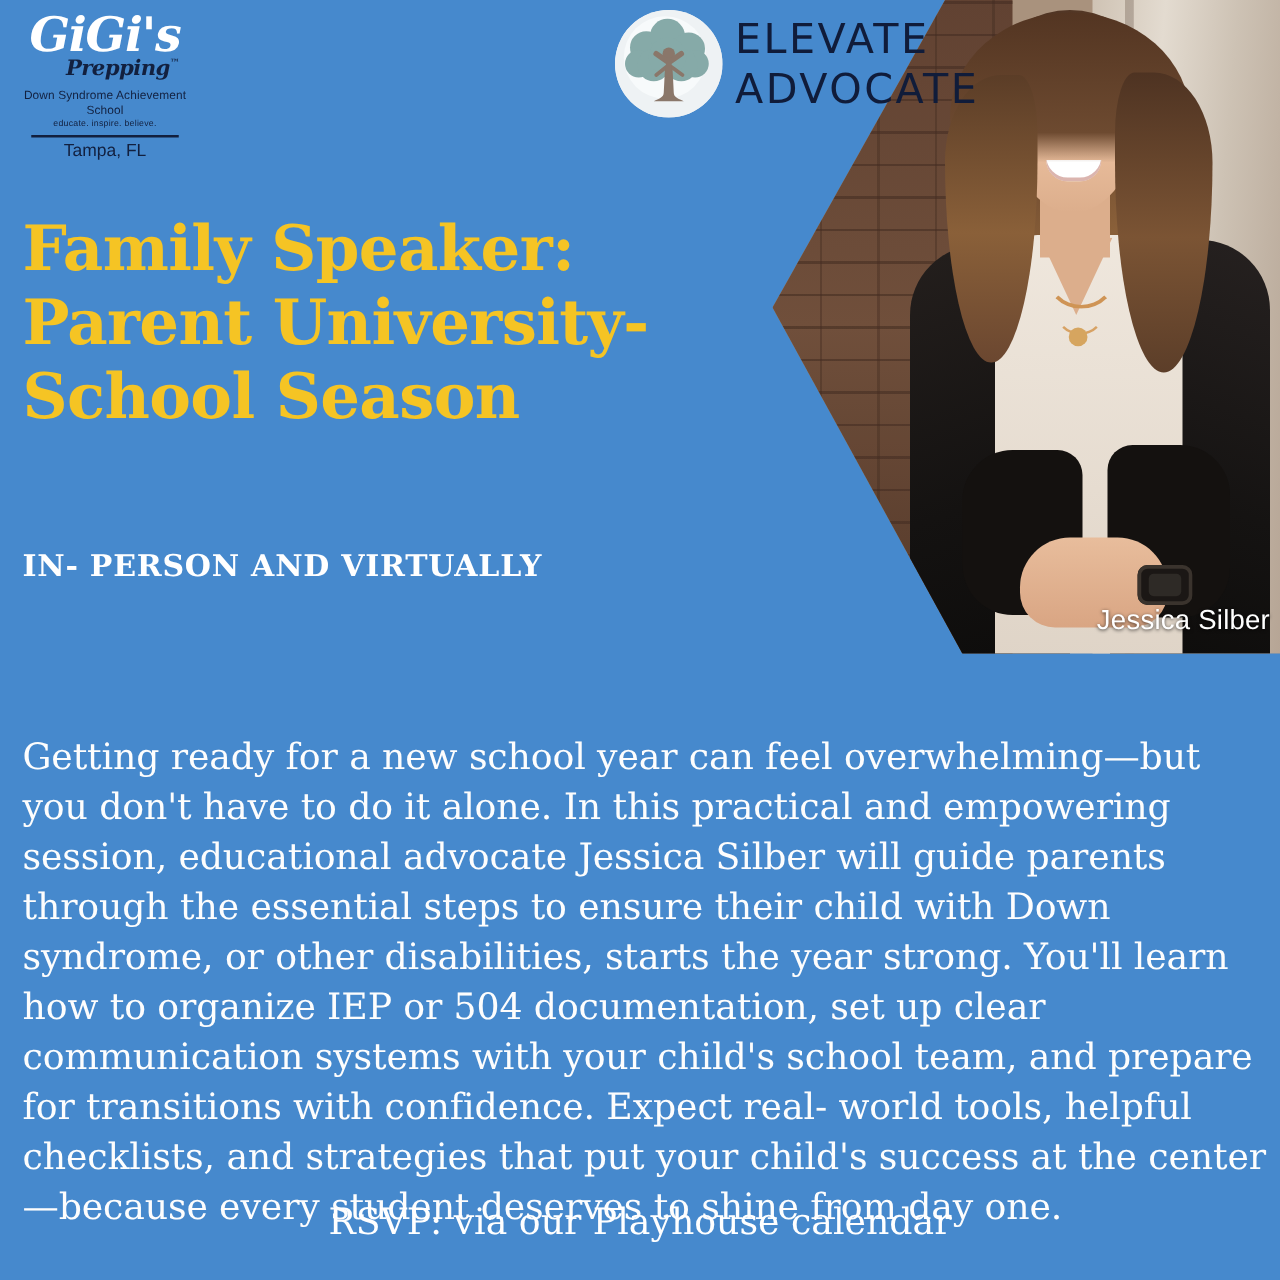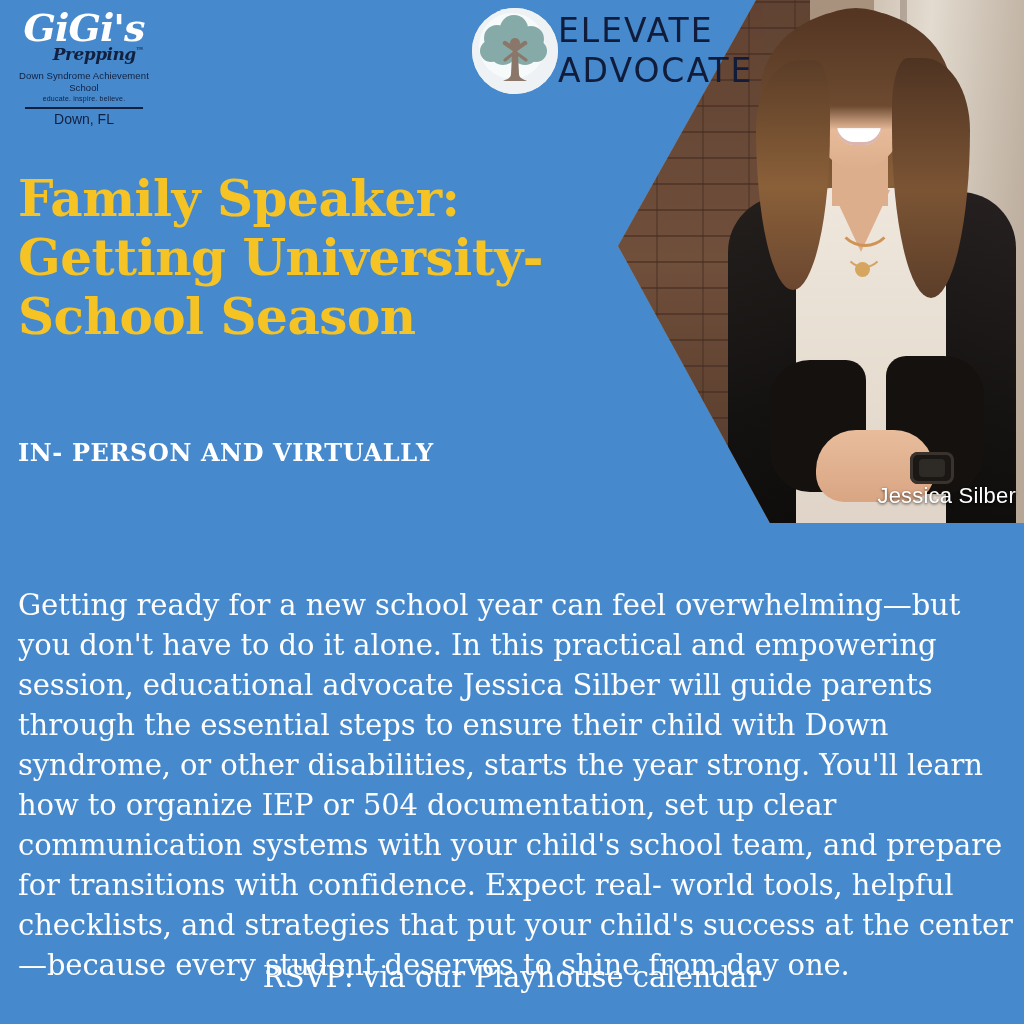--- a/index.html
+++ b/index.html
@@ -264,24 +264,25 @@
   .gigis-city {
     font-family: "Liberation Sans", sans-serif;
     font-size: 14px;
     line-height: 17px;
     color: #12203f;
   }
 
   
   .elevate-logo {
     position: absolute;
-    left: 472px;
+    left: 492px;
     top: 8px;
     display: flex;
     align-items: center;
+    gap: 10px;
   }
   .tree-badge {
     width: 86px;
     height: 86px;
     border-radius: 50%;
     background: radial-gradient(circle at 42% 38%, #ffffff 0%, #eef1f3 55%, #dfe5e9 100%);
     position: relative;
     flex: 0 0 auto;
   }
   .elevate-text {
@@ -386,21 +387,21 @@
     </div>
     <div class="photo-caption">Jessica Silber</div>
   </div>
 
   <div class="gigis-logo">
     <div class="gigis-word">GiGi's</div>
     <div class="gigis-playhouse"><span>Prepping</span><span class="tm">™</span></div>
     <div class="gigis-tag1">Down Syndrome Achievement School</div>
     <div class="gigis-tag2">educate. inspire. believe.</div>
     <div class="gigis-rule"></div>
-    <div class="gigis-city">Down, FL</div>
+    <div class="gigis-city">Tampa, FL</div>
   </div>
 
   <div class="elevate-logo">
     <div class="tree-badge">
       <svg width="86" height="86" viewBox="0 0 86 86" aria-hidden="true">
         <circle cx="43" cy="43" r="43" fill="#eef2f4"></circle>
         <circle cx="40" cy="38" r="33" fill="#f7fafb"></circle>
         <g fill="#86aaa8">
           <circle cx="25" cy="30" r="13"></circle>
           <circle cx="42" cy="21" r="14"></circle>
@@ -418,21 +419,21 @@
       </svg>
     </div>
     <div class="elevate-text">
       <span class="l1">ELEVATE</span>
       <span class="l2">ADVOCATE</span>
     </div>
   </div>
 
   <div class="headline">
     <div>Family Speaker:</div>
-    <div>Getting University-</div>
+    <div>Parent University-</div>
     <div>School Season</div>
   </div>
 
   <div class="dateline">
     <div>IN- PERSON AND VIRTUALLY</div>
   </div>
 
   <div class="body-copy">Getting ready for a new school year can feel overwhelming—but you don't have to do it alone. In this practical and empowering session, educational advocate Jessica Silber will guide parents through the essential steps to ensure their child with Down syndrome, or other disabilities, starts the year strong. You'll learn how to organize IEP or 504 documentation, set up clear communication systems with your child's school team, and prepare for transitions with confidence. Expect real- world tools, helpful checklists, and strategies that put your child's success at the center—because every student deserves to shine from day one.</div>
 
   <div class="rsvp">RSVP: via our Playhouse calendar</div>

